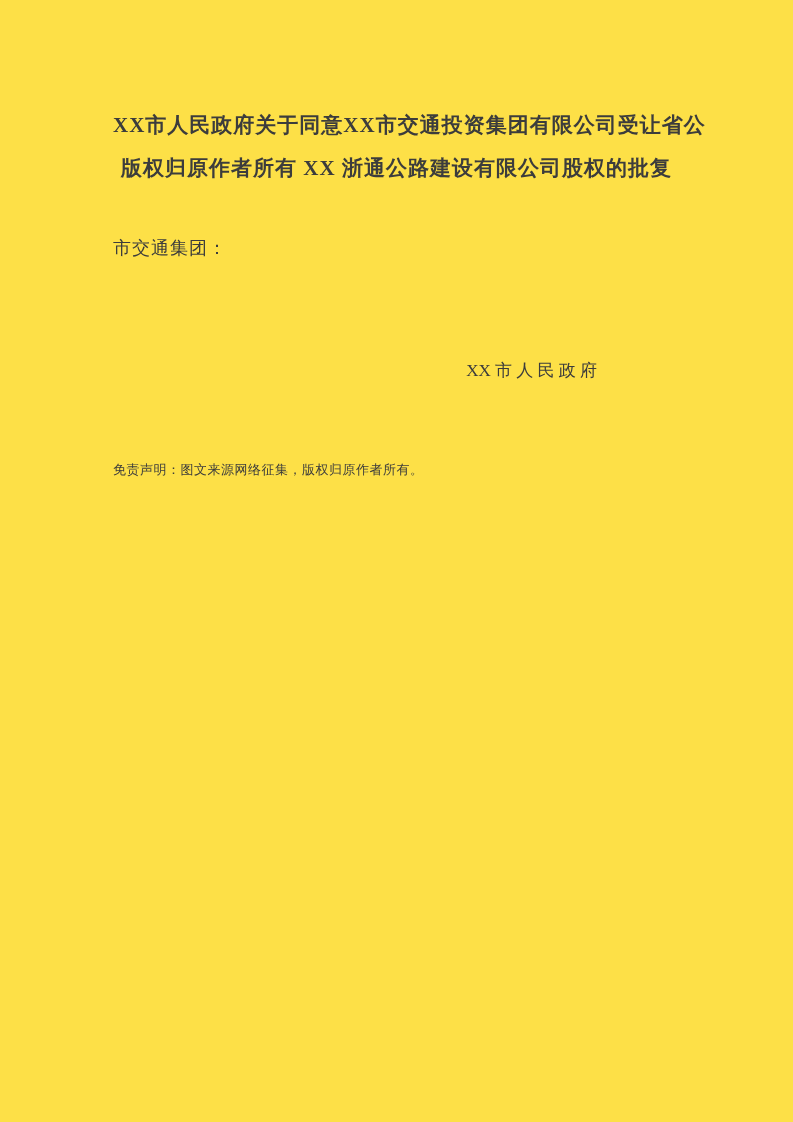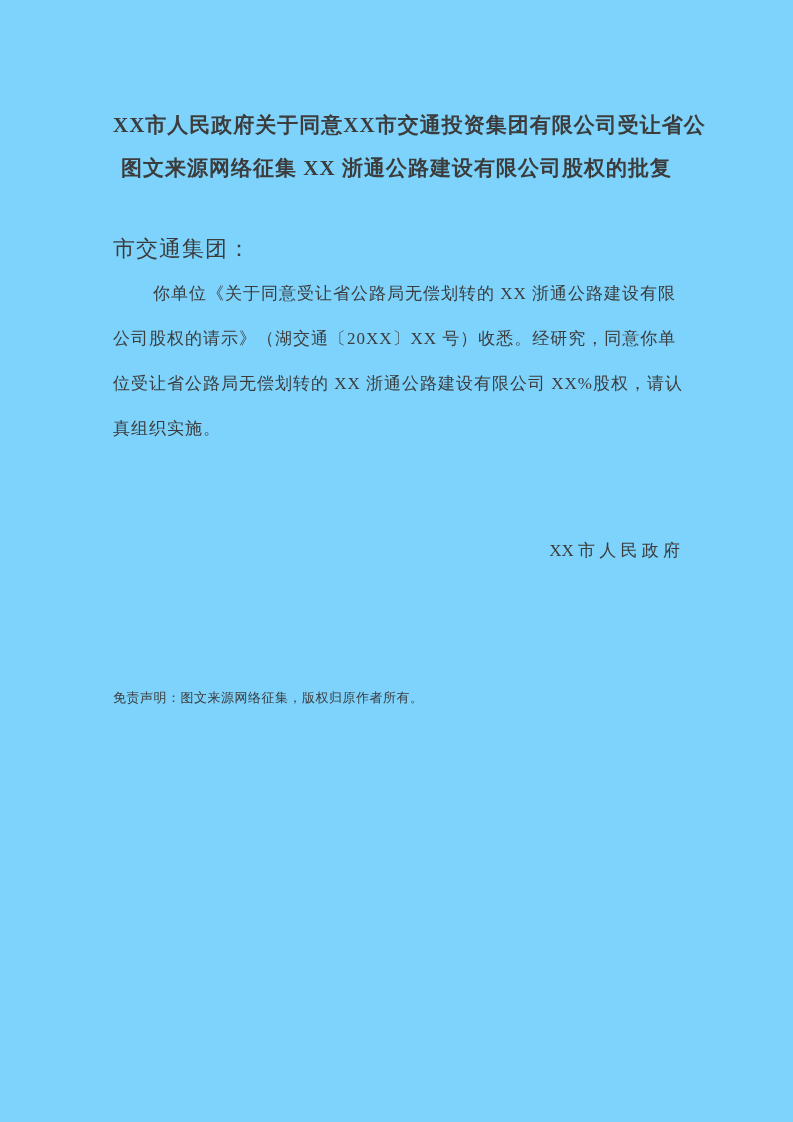--- a/index.html
+++ b/index.html
@@ -8,87 +8,82 @@
     width: 793px;
     height: 1122px;
     overflow: hidden;
     font-family: "Liberation Serif", "DejaVu Serif", serif;
     color: #3c3c3c;
   }
   .page {
     position: relative;
     width: 793px;
     height: 1122px;
-    background: #7dd3fc;
+    background: #fde047;
   }
   .content {
     padding: 104px 113px 0 113px;
   }
   .title-block { text-align: center; }
   .title-line {
     font-size: 21px;
     font-weight: bold;
     line-height: 43px;
     letter-spacing: 1px;
     white-space: nowrap;
   }
   .salutation {
     margin-top: 36px;
-    font-size: 22px;
+    font-size: 18px;
     line-height: 45px;
     letter-spacing: 1px;
     white-space: nowrap;
   }
   .para-line {
     font-size: 17px;
     line-height: 45px;
     letter-spacing: 1px;
     white-space: nowrap;
   }
   .para-line.indent { padding-left: 40px; }
   .signature-block {
     margin-top: 78px;
     margin-left: auto;
+    margin-right: 83px;
     width: fit-content;
     text-align: center;
   }
   .sig-line {
     font-size: 17px;
     line-height: 43px;
     white-space: nowrap;
   }
   .disclaimer {
-    margin-top: 113px;
+    margin-top: 65px;
   }
   .disclaimer-line {
     font-size: 13px;
     line-height: 25px;
     letter-spacing: 0.5px;
     white-space: nowrap;
   }
 </style>
 </head>
 <body>
 
 <div class="page">
   <div class="content">
 
     <div class="title-block">
       <div class="title-line">XX市人民政府关于同意XX市交通投资集团有限公司受让省公</div>
-      <div class="title-line">图文来源网络征集 XX 浙通公路建设有限公司股权的批复</div>
+      <div class="title-line">版权归原作者所有 XX 浙通公路建设有限公司股权的批复</div>
     </div>
 
     <div class="salutation">市交通集团：</div>
 
-    <div class="body-paragraph">
-      <div class="para-line indent">你单位《关于同意受让省公路局无偿划转的 XX 浙通公路建设有限</div>
-      <div class="para-line">公司股权的请示》（湖交通〔20XX〕XX 号）收悉。经研究，同意你单</div>
-      <div class="para-line">位受让省公路局无偿划转的 XX 浙通公路建设有限公司 XX%股权，请认</div>
-      <div class="para-line">真组织实施。</div>
-    </div>
 
     <div class="signature-block">
       <div class="sig-line">XX 市 人 民 政 府</div>
     </div>
 
     <div class="disclaimer">
       <div class="disclaimer-line">免责声明：图文来源网络征集，版权归原作者所有。</div>
     </div>
 
   </div>

